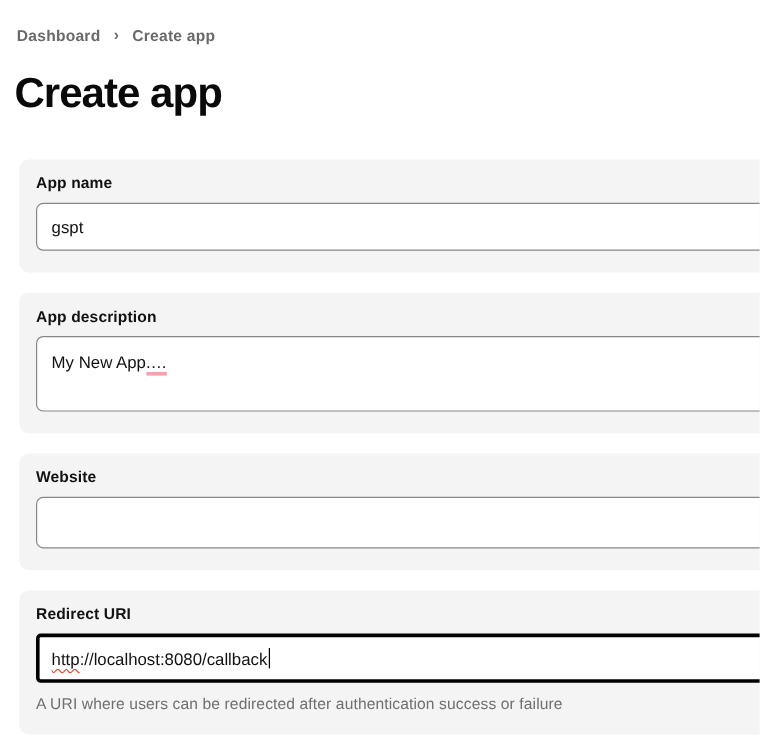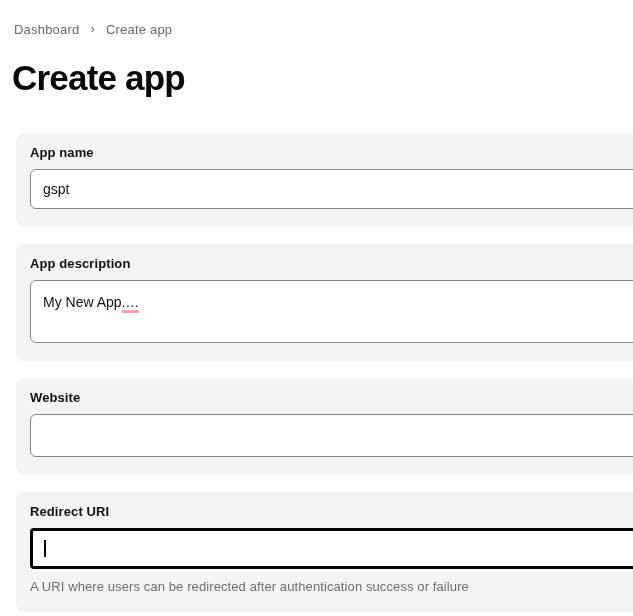--- a/index.html
+++ b/index.html
@@ -19,20 +19,21 @@
 
   
   .breadcrumb {
     margin-left: 14px;
     font-size: 13px;
     color: #6a6a6a;
     display: flex;
     align-items: center;
     gap: 11px;
     letter-spacing: 0.2px;
+    font-weight: bold;
   }
   .breadcrumb a {
     color: #6a6a6a;
     text-decoration: none;
     cursor: pointer;
   }
   .breadcrumb .sep {
     font-size: 13px;
     color: #6a6a6a;
     transform: translateY(-1px);
@@ -165,19 +166,20 @@
     </section>
 
     <section class="card">
       <label>Website</label>
       <input class="text-input tall" type="text" value="" style="">
     </section>
 
     <section class="card">
       <label>Redirect URI</label>
       <div class="input-focused">
+        <span><span class="spell-red">http</span><span>://localhost:8080/callback</span></span>
           <span class="caret"></span>
       </div>
       <p class="helper">A URI where users can be redirected after authentication success or failure</p>
     </section>
 
   </div>
 </div>
 
 </body></html>

